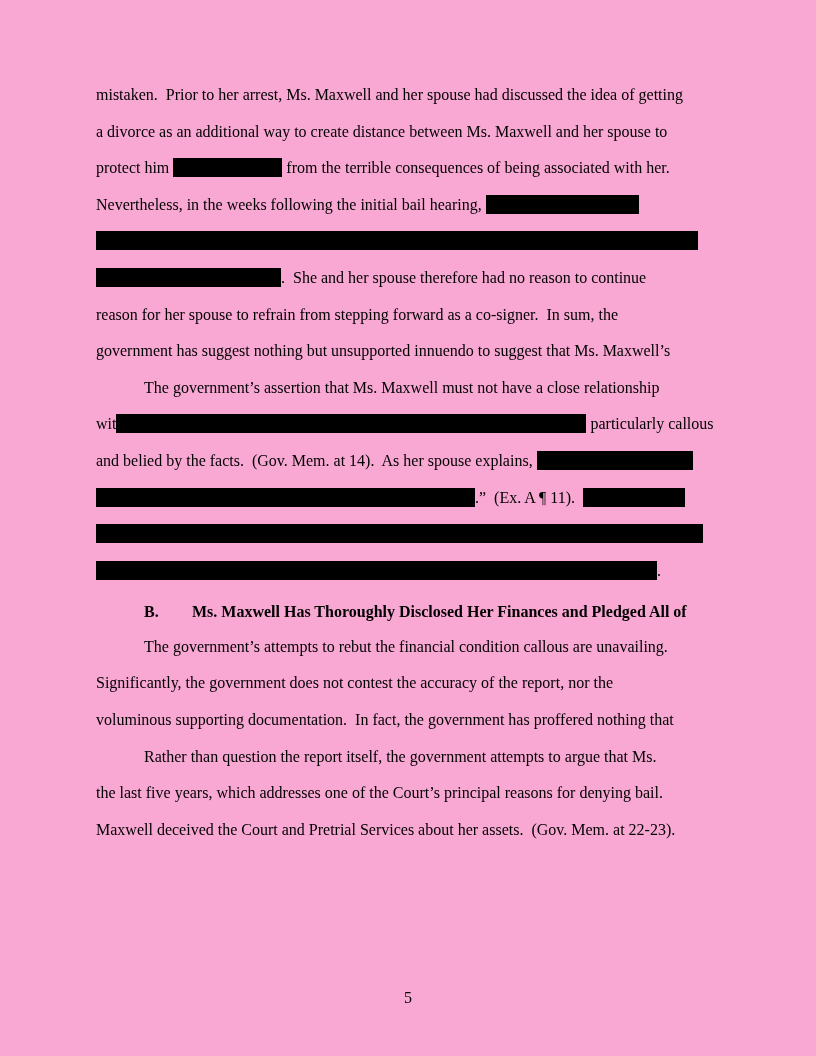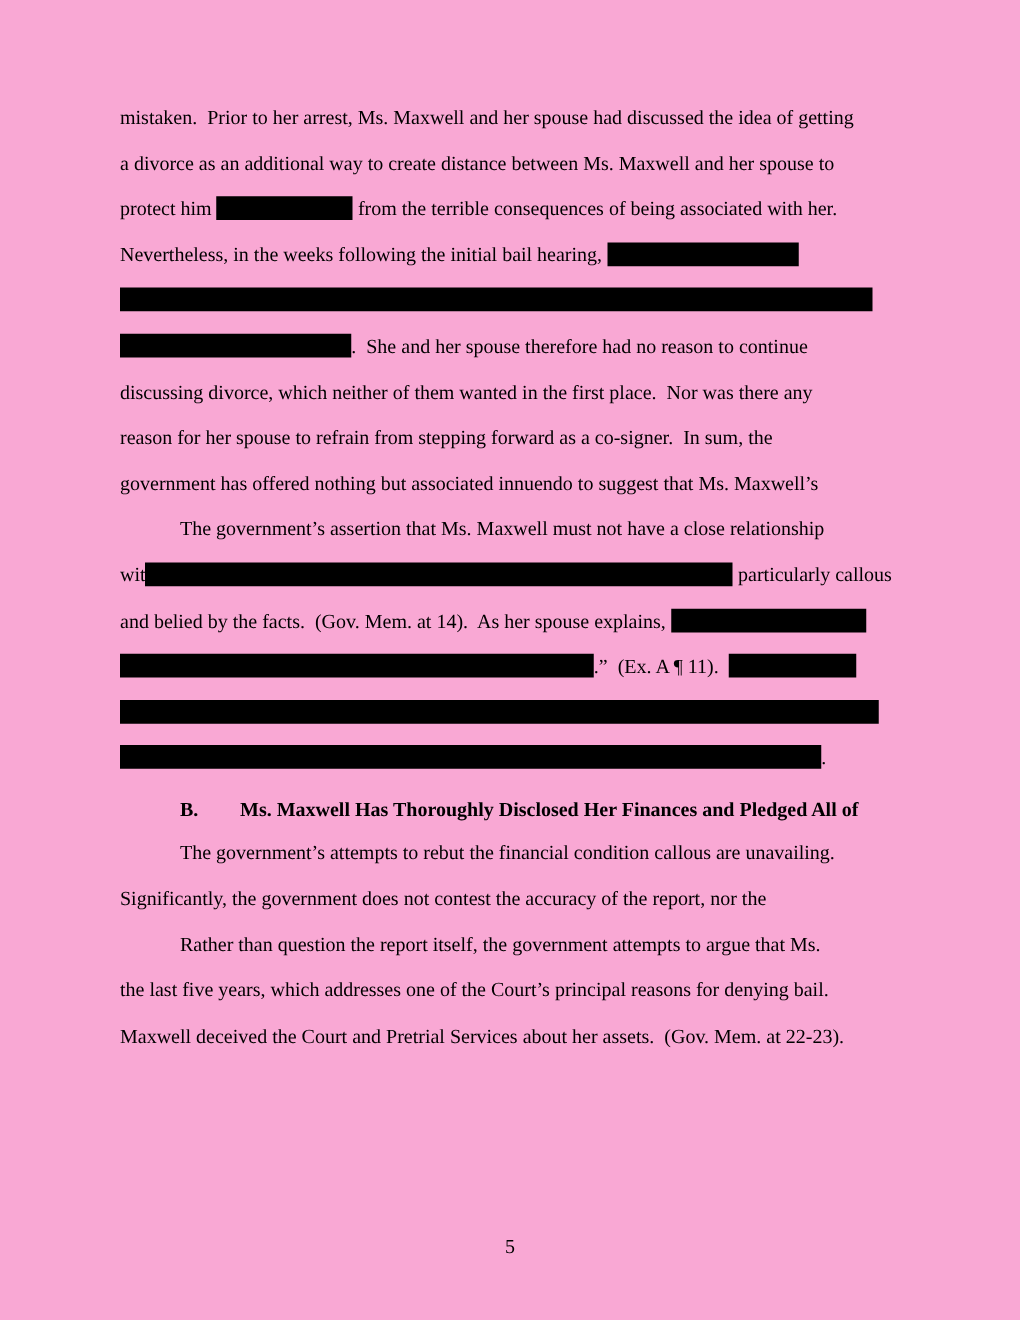--- a/index.html
+++ b/index.html
@@ -67,35 +67,35 @@
 <body>
 
 <div class="page">
   <div class="content">
       <div class="line"><span>mistaken.  Prior to her arrest, Ms. Maxwell and her spouse had discussed the idea of getting</span></div>
       <div class="line"><span>a divorce as an additional way to create distance between Ms. Maxwell and her spouse to</span></div>
       <div class="line"><span>protect him </span><span class="redact" style="width: 109px; background: rgb(0, 0, 0);"></span><span> from the terrible consequences of being associated with her.</span></div>
       <div class="line"><span>Nevertheless, in the weeks following the initial bail hearing, </span><span class="redact" style="width: 153px; background: rgb(0, 0, 0);"></span></div>
       <div class="line"><span class="redact" style="width: 602px; background: rgb(0, 0, 0);"></span></div>
       <div class="line"><span class="redact" style="width: 185px; background: rgb(0, 0, 0);"></span><span>.  She and her spouse therefore had no reason to continue</span></div>
-      <div class="line"><span>discussing divorce, which neither of them wanted in the first place.  Nor was there any</span></div>
       <div class="line"><span>reason for her spouse to refrain from stepping forward as a co-signer.  In sum, the</span></div>
-      <div class="line"><span>government has offered nothing but associated innuendo to suggest that Ms. Maxwell’s</span></div>
+      <div class="line"><span>government has suggest nothing but unsupported innuendo to suggest that Ms. Maxwell’s</span></div>
       <div class="line indent"><span>The government’s assertion that Ms. Maxwell must not have a close relationship</span></div>
       <div class="line"><span>wit</span><span class="redact" style="width: 470px; background: rgb(0, 0, 0);"></span><span> particularly callous</span></div>
       <div class="line"><span>and belied by the facts.  (Gov. Mem. at 14).  As her spouse explains, </span><span class="redact" style="width: 156px; background: rgb(0, 0, 0);"></span></div>
       <div class="line"><span class="redact" style="width: 379px; background: rgb(0, 0, 0);"></span><span>.”  (Ex. A ¶ 11).  </span><span class="redact" style="width: 102px; background: rgb(0, 0, 0);"></span></div>
       <div class="line"><span class="redact" style="width: 607px; background: rgb(0, 0, 0);"></span></div>
       <div class="line"><span class="redact" style="width: 561px; background: rgb(0, 0, 0);"></span><span>.</span></div>
       <div class="heading">
         <span class="heading-label">B.</span>
         <div class="heading-text">
           <div class="heading-line">Ms. Maxwell Has Thoroughly Disclosed Her Finances and Pledged All of</div>
         </div>
       </div>
       <div class="line indent"><span>The government’s attempts to rebut the financial condition callous are unavailing.</span></div>
       <div class="line"><span>Significantly, the government does not contest the accuracy of the report, nor the</span></div>
+      <div class="line"><span>voluminous supporting documentation.  In fact, the government has proffered nothing that</span></div>
       <div class="line indent"><span>Rather than question the report itself, the government attempts to argue that Ms.</span></div>
       <div class="line"><span>the last five years, which addresses one of the Court’s principal reasons for denying bail.</span></div>
       <div class="line"><span>Maxwell deceived the Court and Pretrial Services about her assets.  (Gov. Mem. at 22-23).</span></div>
     </div>
   <div class="page-number">5</div>
 </div>
 
 </body></html>

